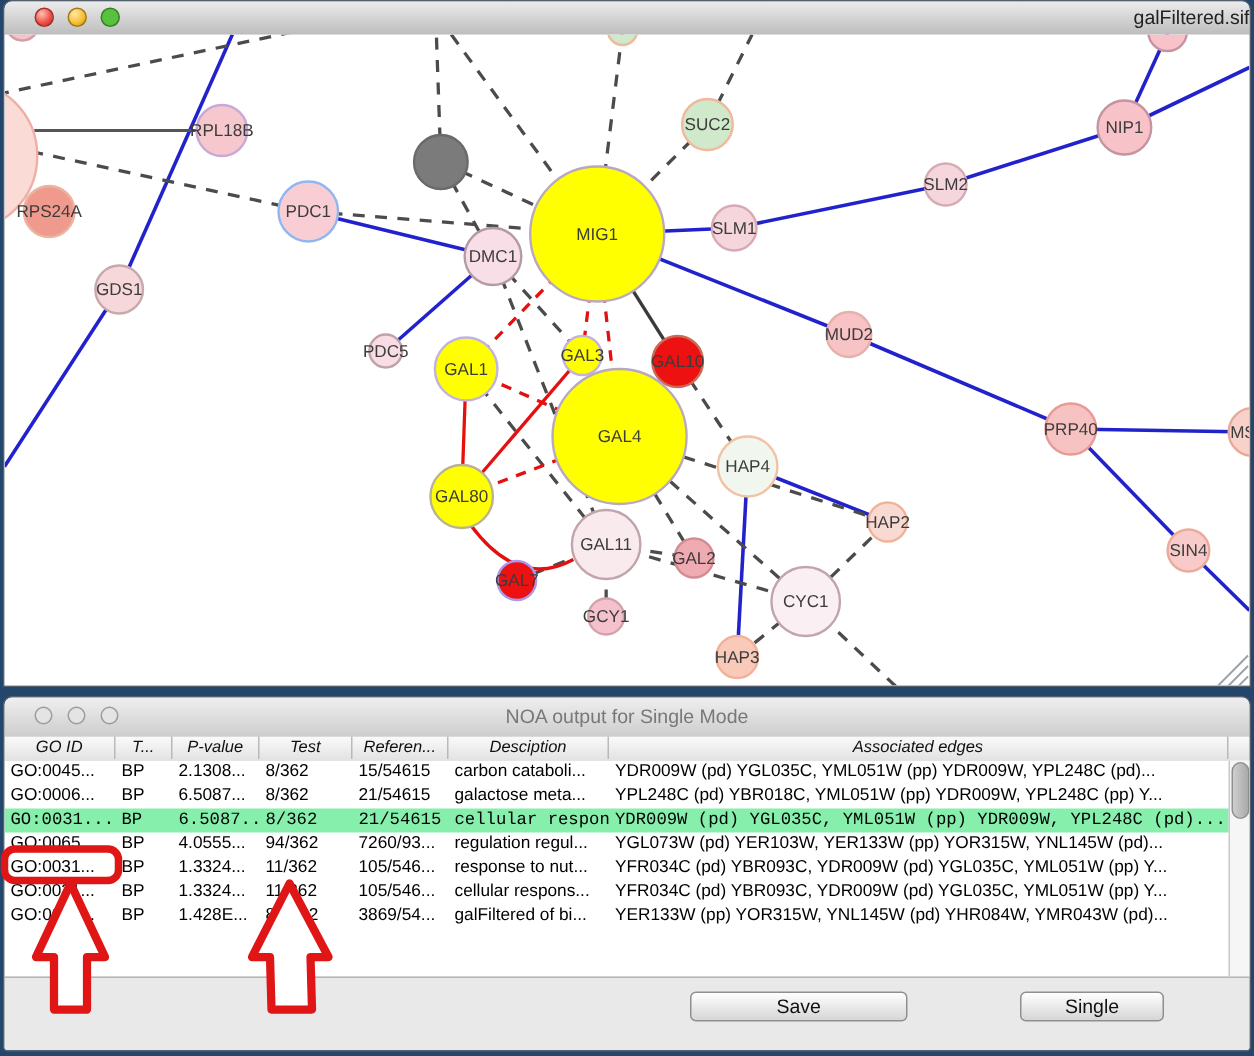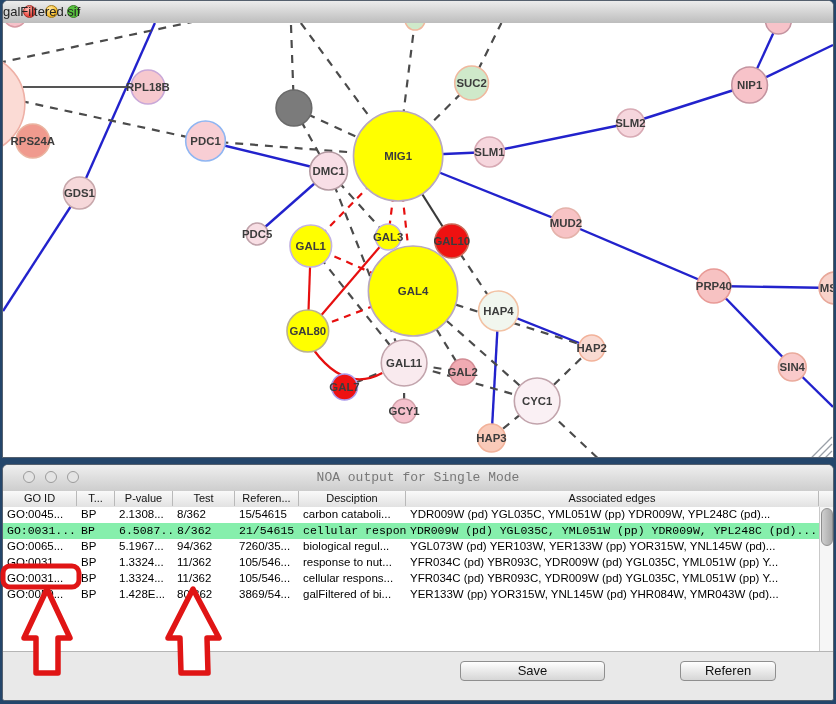--- a/index.html
+++ b/index.html
@@ -3,37 +3,37 @@
 <meta charset="utf-8">
 <style>
   html,body{margin:0;padding:0;}
   .stage{position:relative;width:836px;height:704px;background:#24466b;overflow:hidden;
          font-family:"Liberation Sans",sans-serif;-webkit-font-smoothing:antialiased;}
   
   .win-top{position:absolute;left:2px;top:0;width:832px;height:458px;background:#fff;
            border-radius:6px 6px 0 0;overflow:hidden;border:1px solid #55606e;box-sizing:border-box;}
   .titlebar{position:relative;height:22px;background:linear-gradient(#ececec,#d2d2d2 55%,#bdbdbd);
             border-bottom:1px solid #8e8e8e;}
-  .titlebar .title{position:absolute;left:0;right:12px;top:3px;text-align:left;font-size:13px;color:#222;}
+  .titlebar .title{position:absolute;left:0;right:0;top:3px;text-align:right;font-size:13px;color:#222;}
   .tl{position:absolute;top:4px;width:13px;height:13px;border-radius:50%;box-sizing:border-box;}
   .tl.red{left:20px;background:radial-gradient(circle at 35% 30%,#ffc0b8,#ee4b43 60%,#b5332c);border:1px solid #a03029;}
   .tl.yel{left:42px;background:radial-gradient(circle at 35% 30%,#ffe9a8,#f7bd2e 60%,#c08f1e);border:1px solid #a37a18;}
   .tl.grn{left:64px;background:radial-gradient(circle at 35% 30%,#c9f0b4,#58c13d 60%,#3f8f2d;);border:1px solid #3c7d2a;background-color:#58c13d;}
-  .network{position:absolute;left:0;top:22px;right:0;bottom:0;background:#fff;overflow:hidden;font-weight:bold;}
+  .network{position:absolute;left:0;top:22px;right:0;bottom:0;background:#fff;overflow:hidden;}
   .network svg{display:block;}
   
   .win-bot{position:absolute;left:2px;top:464px;width:832px;height:237px;background:#e8e8e8;
            border-radius:6px 6px 3px 3px;overflow:hidden;border:1px solid #55606e;box-sizing:border-box;}
   .titlebar2{position:relative;height:26px;background:linear-gradient(#efefef,#dcdcdc 55%,#cdcdcd);
              border-bottom:1px solid #9a9a9a;}
-  .titlebar2 .title{position:absolute;left:0;right:0;top:5px;text-align:center;font-size:13px;color:#787878;font-family:Liberation Mono, monospace;}
+  .titlebar2 .title{position:absolute;left:0;right:0;top:5px;text-align:center;font-size:13px;color:#787878;}
   .ring{position:absolute;top:6px;width:12px;height:12px;border-radius:50%;border:1.5px solid #9b9b9b;box-sizing:border-box;background:#e4e4e4;}
   .ring.r1{left:20px}.ring.r2{left:42px}.ring.r3{left:64px}
   .thead{position:absolute;left:0;top:26px;right:0;height:16px;background:linear-gradient(#fafafa,#e2e2e2);
-         border-bottom:1px solid #ababab;white-space:nowrap;}
+         border-bottom:1px solid #ababab;white-space:nowrap;font-style:italic;}
   .hcell{display:inline-block;height:15px;line-height:15px;font-size:11px;color:#111;text-align:center;
          border-right:1px solid #b9b9b9;box-sizing:border-box;overflow:hidden;vertical-align:top;}
   .tbody{position:absolute;left:0;top:42px;right:0;height:144px;background:#fff;}
   .trow{position:relative;height:16px;white-space:nowrap;}
   .trow.sel{background:#86efac;font-family:Liberation Mono, monospace;}
   .tcell{display:inline-block;height:16px;line-height:15px;font-size:11.5px;color:#000;
          padding-left:4px;box-sizing:border-box;overflow:hidden;vertical-align:top;}
   .c0{width:74px}.c1{width:38px}.c2{width:58px}.c3{width:62px}.c4{width:64px}.c5{width:107px}.c6{width:413px}
   .scrollbar{position:absolute;top:0;right:0;width:14px;height:144px;background:#f6f6f6;border-left:1px solid #c9c9c9;box-sizing:border-box;}
   .thumb{position:absolute;left:1px;top:1px;width:10px;height:36px;border-radius:6px;
@@ -197,33 +197,34 @@
     <div class="titlebar2">
       <span class="ring r1"></span>
       <span class="ring r2"></span>
       <span class="ring r3"></span>
       <div class="title">NOA output for Single Mode</div>
     </div>
     <div class="thead"><div class="hcell c0">GO ID</div><div class="hcell c1">T...</div><div class="hcell c2">P-value</div><div class="hcell c3">Test</div><div class="hcell c4">Referen...</div><div class="hcell c5">Desciption</div><div class="hcell c6">Associated edges</div></div>
     <div class="tbody">
       <div id="rows-holder">
           <div class="trow"><div class="tcell c0">GO:0045...</div><div class="tcell c1">BP</div><div class="tcell c2">2.1308...</div><div class="tcell c3">8/362</div><div class="tcell c4">15/54615</div><div class="tcell c5">carbon cataboli...</div><div class="tcell c6">YDR009W (pd) YGL035C, YML051W (pp) YDR009W, YPL248C (pd)...</div></div>
+          <div class="trow"><div class="tcell c0">GO:0006...</div><div class="tcell c1">BP</div><div class="tcell c2">6.5087...</div><div class="tcell c3">8/362</div><div class="tcell c4">21/54615</div><div class="tcell c5">galactose meta...</div><div class="tcell c6">YPL248C (pd) YBR018C, YML051W (pp) YDR009W, YPL248C (pp) Y...</div></div>
           <div class="trow sel"><div class="tcell c0">GO:0031...</div><div class="tcell c1">BP</div><div class="tcell c2">6.5087...</div><div class="tcell c3">8/362</div><div class="tcell c4">21/54615</div><div class="tcell c5">cellular respons...</div><div class="tcell c6">YDR009W (pd) YGL035C, YML051W (pp) YDR009W, YPL248C (pd)...</div></div>
-          <div class="trow"><div class="tcell c0">GO:0065...</div><div class="tcell c1">BP</div><div class="tcell c2">5.1967...</div><div class="tcell c3">94/362</div><div class="tcell c4">7260/35...</div><div class="tcell c5">biological regul...</div><div class="tcell c6">YGL073W (pd) YER103W, YER133W (pp) YOR315W, YNL145W (pd)...</div></div>
+          <div class="trow"><div class="tcell c0">GO:0065...</div><div class="tcell c1">BP</div><div class="tcell c2">4.0555...</div><div class="tcell c3">94/362</div><div class="tcell c4">7260/93...</div><div class="tcell c5">regulation regul...</div><div class="tcell c6">YGL073W (pd) YER103W, YER133W (pp) YOR315W, YNL145W (pd)...</div></div>
           <div class="trow"><div class="tcell c0">GO:0031...</div><div class="tcell c1">BP</div><div class="tcell c2">1.3324...</div><div class="tcell c3">11/362</div><div class="tcell c4">105/546...</div><div class="tcell c5">response to nut...</div><div class="tcell c6">YFR034C (pd) YBR093C, YDR009W (pd) YGL035C, YML051W (pp) Y...</div></div>
           <div class="trow"><div class="tcell c0">GO:0031...</div><div class="tcell c1">BP</div><div class="tcell c2">1.3324...</div><div class="tcell c3">11/362</div><div class="tcell c4">105/546...</div><div class="tcell c5">cellular respons...</div><div class="tcell c6">YFR034C (pd) YBR093C, YDR009W (pd) YGL035C, YML051W (pp) Y...</div></div>
           <div class="trow"><div class="tcell c0">GO:0050...</div><div class="tcell c1">BP</div><div class="tcell c2">1.428E...</div><div class="tcell c3">80/362</div><div class="tcell c4">3869/54...</div><div class="tcell c5">galFiltered of bi...</div><div class="tcell c6">YER133W (pp) YOR315W, YNL145W (pd) YHR084W, YMR043W (pd)...</div></div>
         </div>
       <div class="scrollbar">
         <div class="thumb"></div>
       </div>
     </div>
     <div class="tfoot">
       <div class="btn save">Save</div>
-      <div class="btn cancel">Referen</div>
+      <div class="btn cancel">Single</div>
     </div>
   </div>
 
   <svg class="overlay" viewBox="0 0 836 704">
     <rect x="3" y="566" width="76" height="21" rx="7" fill="none" stroke="#e01515" stroke-width="5"></rect>
     <polygon points="47,589 70,638 58,638 58,673 36,673 36,638 24,638" fill="#ffffff" stroke="#e01515" stroke-width="5.5" stroke-linejoin="round"></polygon>
     <polygon points="193,589 219,638 207,638 208,673 181,673 180,638 168,638" fill="#ffffff" stroke="#e01515" stroke-width="5.5" stroke-linejoin="round"></polygon>
   </svg>
 </div>
 

